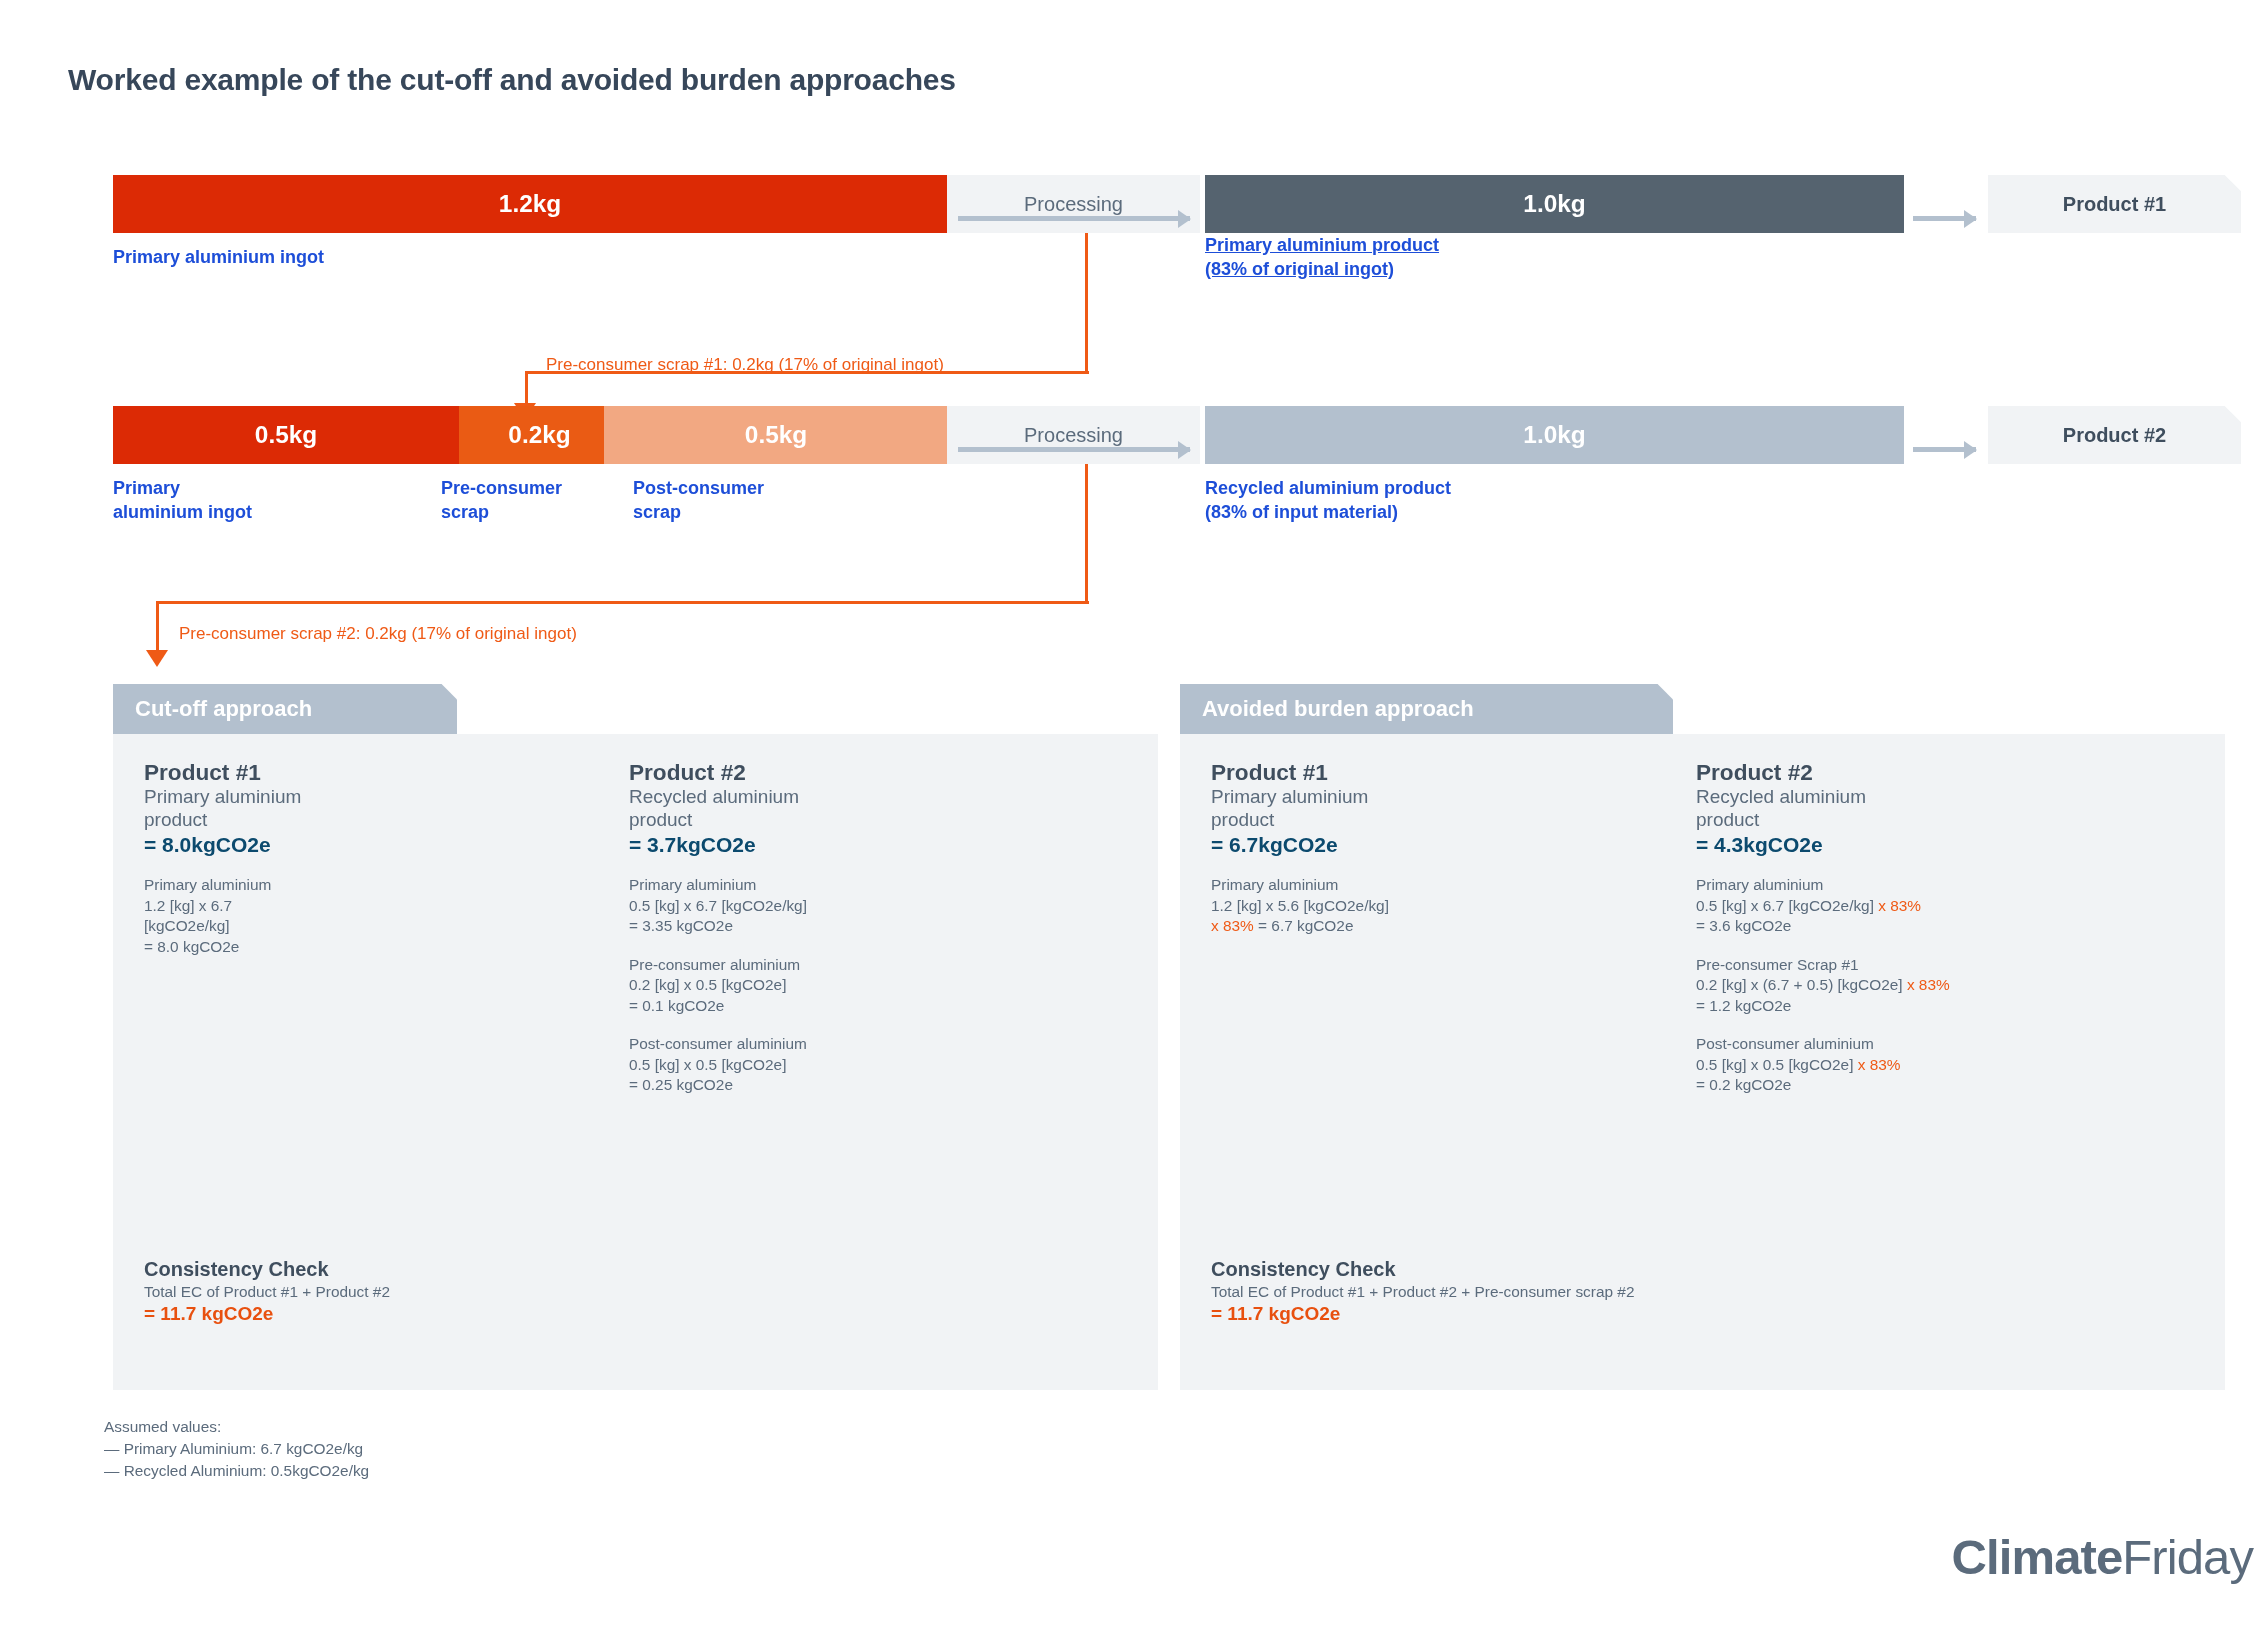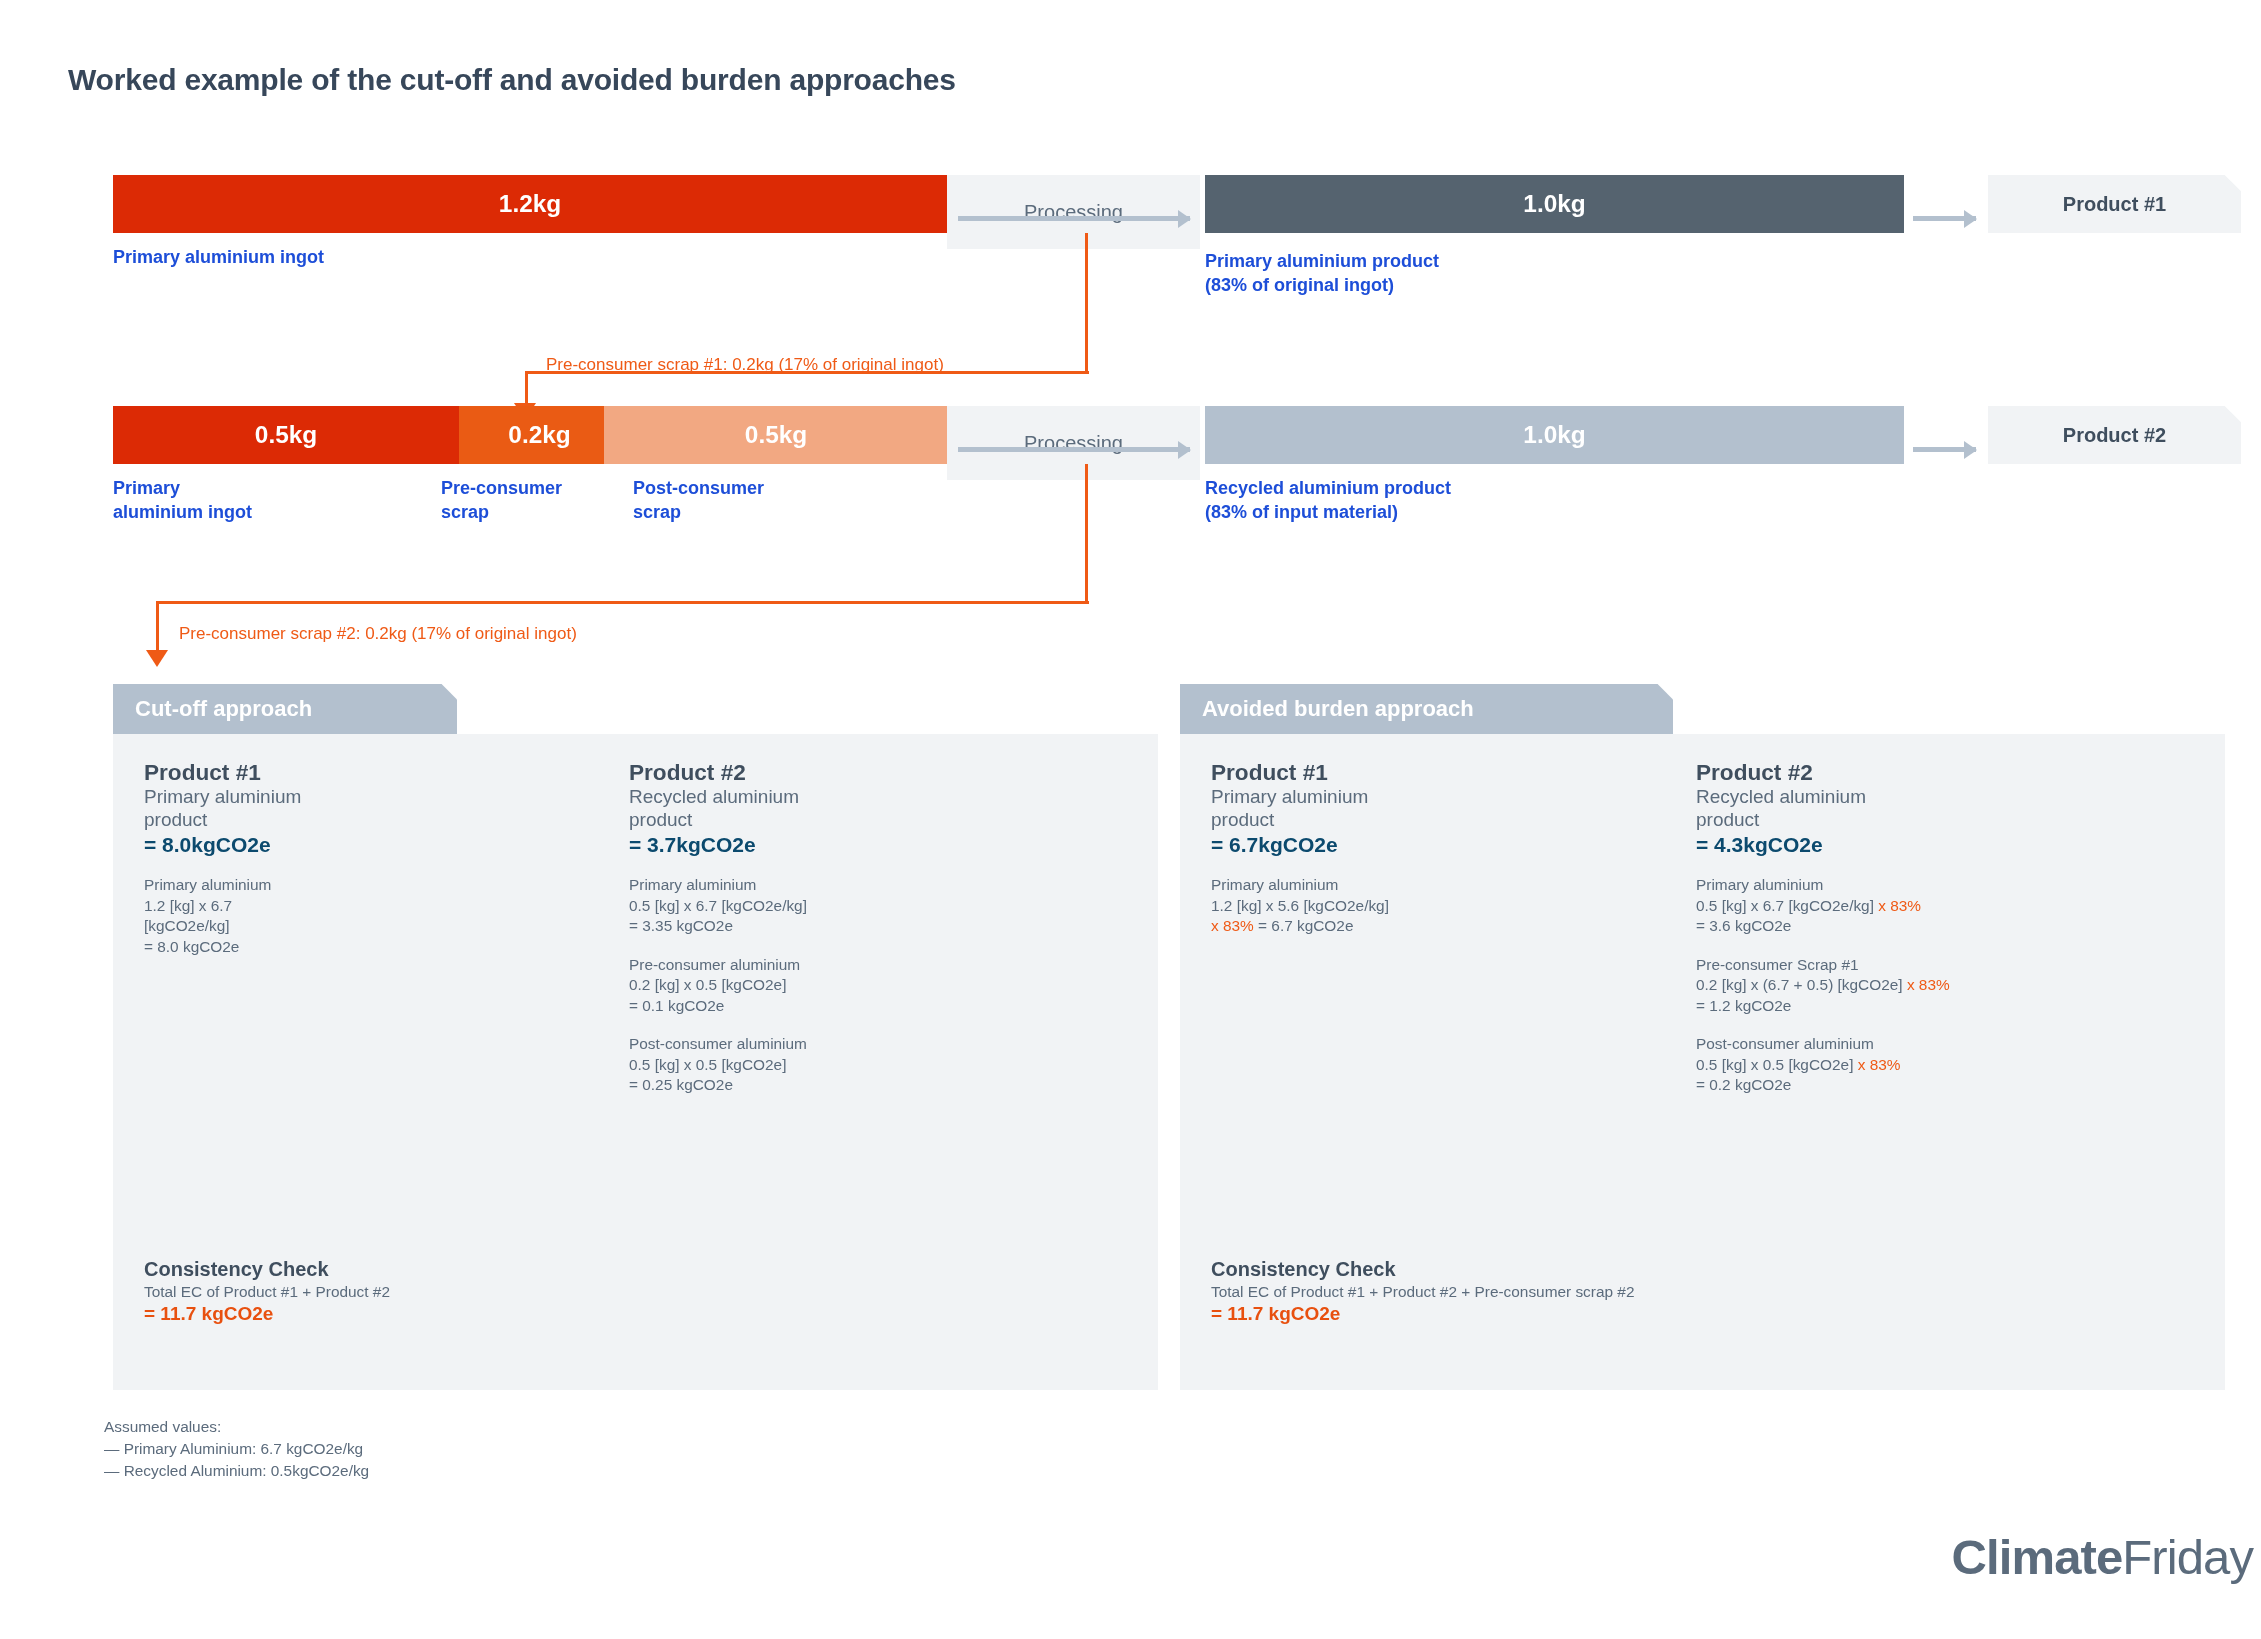--- a/index.html
+++ b/index.html
@@ -6,21 +6,21 @@
   body{width:2325px;height:1639px;position:relative;overflow:hidden;
        font-family:"Liberation Sans",sans-serif;color:#3f4e5e;}
   .abs{position:absolute;}
 
   
   #title{left:68px;top:63px;font-size:30px;font-weight:bold;color:#37475a;letter-spacing:-0.2px;}
 
   
   .bar{height:58px;display:flex;align-items:center;justify-content:center;
        font-size:24.4px;font-weight:bold;color:#ffffff;box-sizing:border-box;}
-  .proc{height:74px;display:flex;align-items:center;justify-content:center;
+  .proc{height:58px;display:flex;align-items:center;justify-content:center;
         background:#f1f3f5;font-size:20px;color:#5b6b7c;font-weight:normal;box-sizing:border-box;}
   .prodtag{height:58px;display:flex;align-items:center;justify-content:center;
            background:#f1f3f5;font-size:20px;font-weight:bold;color:#3f4e5e;
            box-sizing:border-box;
            clip-path:polygon(0 0, calc(100% - 16.3px) 0, 100% 16.3px, 100% 100%, 0 100%);}
   .caption{font-size:18px;font-weight:bold;color:#1d4ed8;line-height:1.33;}
 
   
   .flowarrow{height:5.4px;background:#b3c0ce;}
   .flowarrow:after{content:"";position:absolute;right:-0.5px;top:-6.3px;
@@ -70,21 +70,21 @@
 <div class="abs proc" style="left:947px;top:175px;width:253px;">
   <span>Processing</span>
 </div>
 <div class="abs" style="left:958px;top:216px;width:232px;height:5.4px;">
   <div class="flowarrow" style="width:100%;position:relative;"></div>
 </div>
 
 <div class="abs bar" style="left:1205px;top:175px;width:699px;background:#55636f;">
   <span>1.0kg</span>
 </div>
-<div class="abs caption" style="left:1205px;top:250px;width:699px;">
+<div class="abs caption" style="left:1205px;top:234px;width:699px;text-decoration:underline;">
   <div>Primary aluminium product</div>
   <div>(83% of original ingot)</div>
 </div>
 
 <div class="abs" style="left:1913px;top:216px;width:63px;height:5.4px;">
   <div class="flowarrow" style="width:100%;position:relative;"></div>
 </div>
 <div class="abs prodtag" style="left:1988px;top:175px;width:253px;">
   <span>Product #1</span>
 </div>

